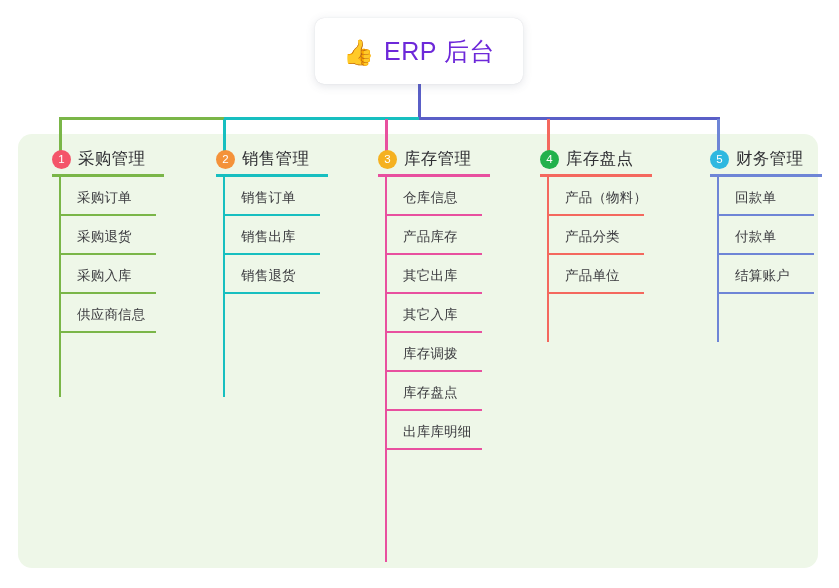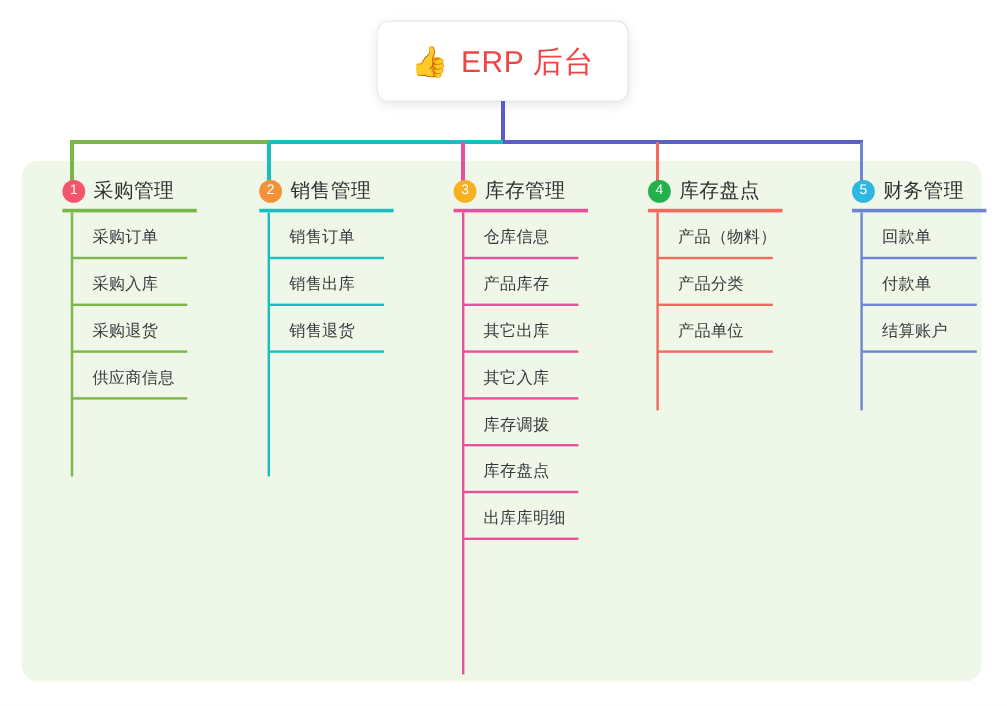--- a/index.html
+++ b/index.html
@@ -49,21 +49,21 @@
     gap: 10px;
   }
   .title-emoji {
     font-size: 25px;
     line-height: 1;
     display: inline-block;
     transform: translateY(1px);
   }
   .title-text {
     font-size: 25px;
-    color: #ef4444;
+    color: #6d28d9;
     letter-spacing: 0.5px;
     white-space: nowrap;
   }
 
   
   svg.wires {
     position: absolute;
     left: 0; top: 0;
     width: 839px;
     height: 588px;
@@ -175,28 +175,28 @@
           <span class="col-title">采购管理</span>
         </div>
         <div class="col-rule" style="background: rgb(122, 182, 72);"></div>
         <div class="leaves">
           <div class="spine" style="background: rgb(122, 182, 72); height: 220px;"></div>
           <div class="leaf">
             <span class="leaf-text">采购订单</span>
             <div class="leaf-rule" style="background: rgb(122, 182, 72);"></div>
           </div>
           <div class="leaf">
+            <span class="leaf-text">采购退货</span>
+            <div class="leaf-rule" style="background: rgb(122, 182, 72);"></div>
+          </div>
+          <div class="leaf">
             <span class="leaf-text">采购入库</span>
             <div class="leaf-rule" style="background: rgb(122, 182, 72);"></div>
           </div>
           <div class="leaf">
-            <span class="leaf-text">采购退货</span>
-            <div class="leaf-rule" style="background: rgb(122, 182, 72);"></div>
-          </div>
-          <div class="leaf">
             <span class="leaf-text">供应商信息</span>
             <div class="leaf-rule" style="background: rgb(122, 182, 72);"></div>
           </div>
         </div>
       </div>
       <div class="column" style="left: 196px;">
         <div class="col-head">
           <span class="badge" style="background: rgb(244, 146, 58);">2</span>
           <span class="col-title">销售管理</span>
         </div>

